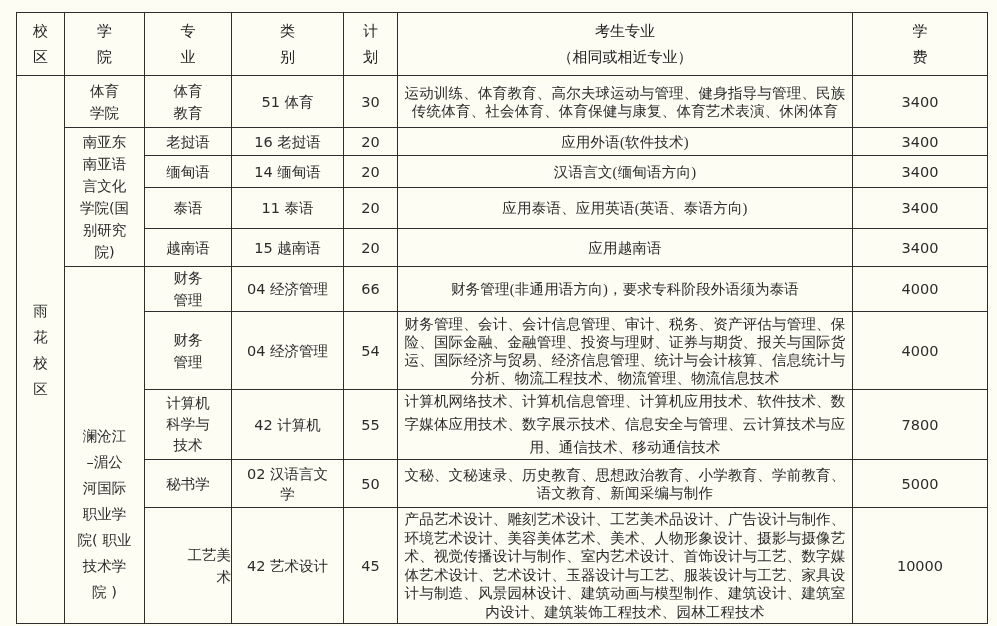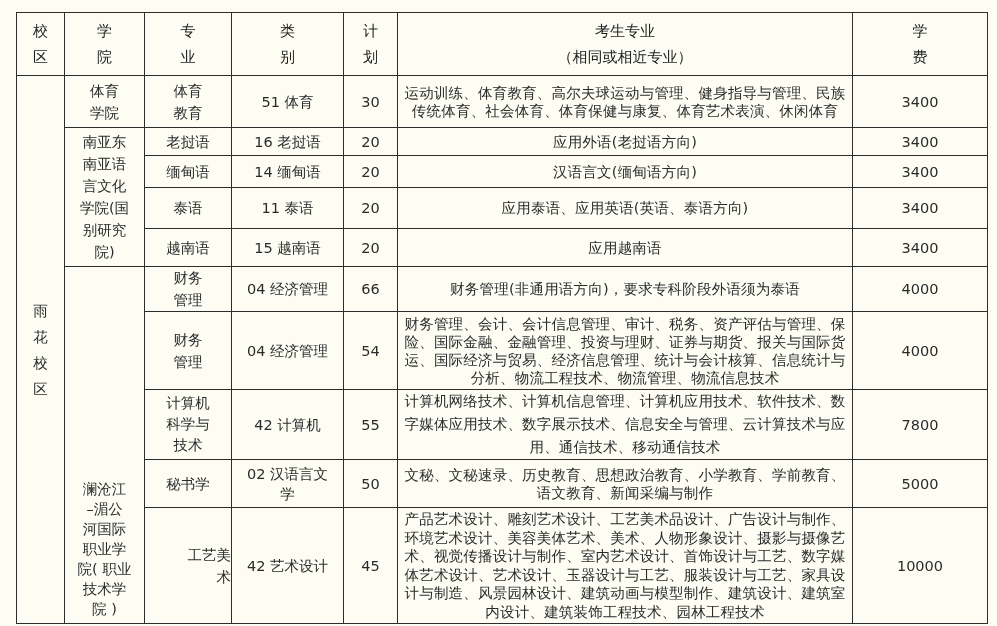--- a/index.html
+++ b/index.html
@@ -36,20 +36,21 @@
     table.enroll th {
       font-size: 15px;
       line-height: 26px;
       color: #1f1f1f;
     }
     td.cat, th.cat { border-left-color: #8a8a8a; border-right-color: #2e2e2e; }
     td.desc {
       text-align: left;
       padding: 0 6px 0 10px;
       letter-spacing: 0.2px;
+      font-family: Liberation Serif, serif;
     }
     td.fee, th.fee { border-left-color: #8a8a8a; }
     .hdr-line { display: block; }
   </style>
 </head>
 <body>
 
 <table class="enroll">
   <colgroup>
     <col style="width:48px">
@@ -112,21 +113,21 @@
     <tr style="height:28px">
       <td rowspan="4" style="white-space:pre-line;line-height:22px;margin-top:26px;">南亚东
 南亚语
 言文化
 学院(国
 别研究
 院)</td>
       <td>老挝语</td>
       <td class="cat">16 老挝语</td>
       <td>20</td>
-      <td class="desc">应用外语(老挝语方向)</td>
+      <td class="desc">应用外语(软件技术)</td>
       <td class="fee">3400</td>
     </tr>
 
     <tr style="height:32px">
       <td>缅甸语</td>
       <td class="cat">14 缅甸语</td>
       <td>20</td>
       <td class="desc">汉语言文(缅甸语方向)</td>
       <td class="fee">3400</td>
     </tr>
@@ -141,21 +142,21 @@
 
     <tr style="height:38px">
       <td>越南语</td>
       <td class="cat">15 越南语</td>
       <td>20</td>
       <td class="desc">应用越南语</td>
       <td class="fee">3400</td>
     </tr>
 
     <tr style="height:44px">
-      <td rowspan="5" style="white-space:pre-line;line-height:20px;vertical-align:bottom;padding-bottom:4px;">澜沧江
+      <td rowspan="5" style="white-space:pre-line;line-height:26px;vertical-align:bottom;padding-bottom:18px;">澜沧江
 –湄公
 河国际
 职业学
 院( 职业
 技术学
 院 )</td>
       <td style="white-space:pre-line;line-height:22px;">财务
 管理</td>
       <td class="cat">04 经济管理</td>
       <td>66</td>

